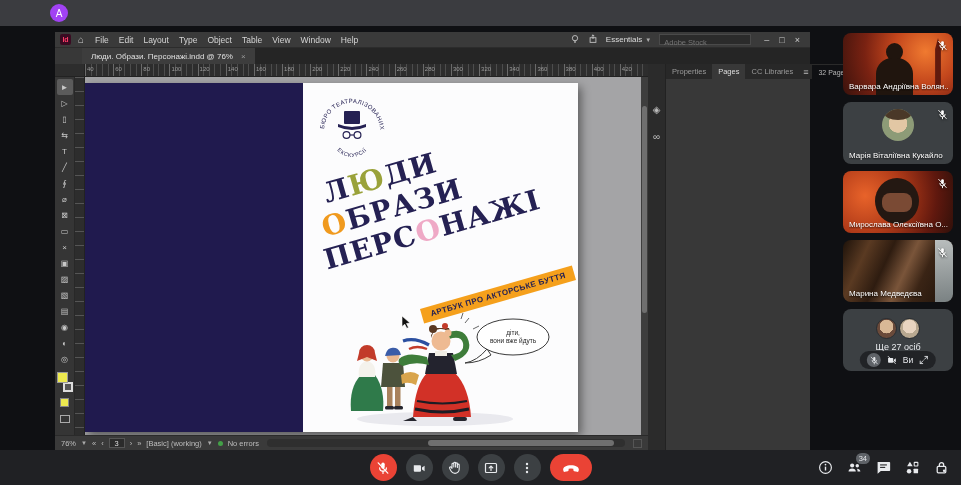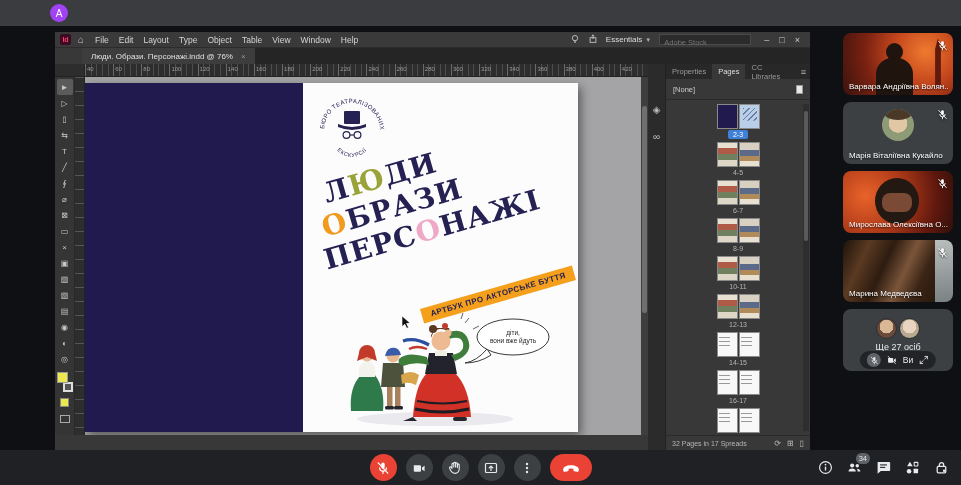--- a/index.html
+++ b/index.html
@@ -91,21 +91,21 @@
   .pg-field{width:16px;height:10px;background:#2b2b2b;border:1px solid #555;color:#ddd;font-size:7.5px;
             text-align:center;font-family:"Liberation Sans",sans-serif;padding:0;}
   .dot{width:5px;height:5px;border-radius:50%;background:#43a047;}
   .hscroll{flex:1;height:8px;background:#2f2f2f;border-radius:4px;margin:0 3px;position:relative;}
   .hthumb{position:absolute;left:45%;width:52%;top:1px;bottom:1px;background:#6f6f6f;border-radius:3px;}
   .corner-sq{width:9px;height:9px;border:1px solid #555;}
 
   .dock{position:absolute;left:593px;top:32px;bottom:0;width:18px;background:#2b2b2b;border-right:1px solid #222;
         display:flex;flex-direction:column;align-items:center;padding-top:40px;gap:16px;color:#bbb;font-size:10px;}
   .panel{position:absolute;left:611px;top:32px;bottom:0;width:144px;background:#383838;
-         display:flex;flex-direction:column;}
+         display:flex;flex-direction:row;}
   .ptabs{height:15px;background:#282828;display:flex;align-items:center;font-size:7.5px;color:#9a9a9a;flex-shrink:0;}
   .ptab{padding:0 6px;height:100%;display:flex;align-items:center;}
   .ptab.active{background:#383838;color:#ddd;}
   .pmenu{margin-left:auto;padding:0 4px;color:#bbb;font-size:9px;}
   .masters{padding:3px 0;border-bottom:1px solid #2a2a2a;flex-shrink:0;}
   .mrow{display:flex;align-items:center;height:14px;padding:0 7px;font-size:7.5px;color:#ccc;}
   .mpages{margin-left:auto;display:flex;gap:1px;}
   .mpage{width:7px;height:9px;background:#e8e8e8;border:1px solid #999;}
   .plist{flex:1;overflow:hidden;position:relative;padding-top:4px;}
   .pscroll{position:absolute;right:1px;top:4px;bottom:4px;width:6px;background:#2e2e2e;}
@@ -398,40 +398,51 @@
                 <path d="M1 1 L9 8 5.5 8.5 7.5 12.5 5.8 13.3 3.8 9.3 1 11.5z" fill="#111" stroke="#fff" stroke-width="0.6"></path>
               </svg>
             </div>
           </div>
           <div class="canvas-vscroll">
             <div class="cv-thumb"></div>
           </div>
         </div>
       </div>
 
+      <div class="id-status">
+        <span>76%</span>
+        <span class="caret">▼</span>
+        <span>«</span>
+        <span>‹</span>
+        <input class="pg-field" readonly="" value="3" style="">
+        <span>›</span>
+        <span>»</span>
+        <span>[Basic] (working)</span>
+        <span class="caret">▼</span>
+        <span class="dot"></span>
+        <span>No errors</span>
+        <div class="hscroll">
+          <div class="hthumb"></div>
+        </div>
+        <div class="corner-sq"></div>
+      </div>
 
       <div class="dock" id="dock">
           <div>◈</div>
           <div>∞</div>
         </div>
 
       <div class="panel">
         <div class="ptabs" id="ptabs">
             <div class="ptab">Properties</div>
             <div class="ptab active">Pages</div>
             <div class="ptab">CC Libraries</div>
             <div class="pmenu">≡</div>
           </div>
         <div class="masters" id="masters">
-            <div class="mrow">
-              <span>[None]</span>
-              <span class="mpages">
-                <span class="mpage"></span>
-              </span>
-            </div>
           </div>
         <div class="plist" id="plist">
           <div class="pscroll">
               <div class="ps-thumb"></div>
             </div>
         <div class="spread-item v-cover">
               <div class="thumbs">
                 <div class="th"></div>
                 <div class="th"></div>
               </div>

